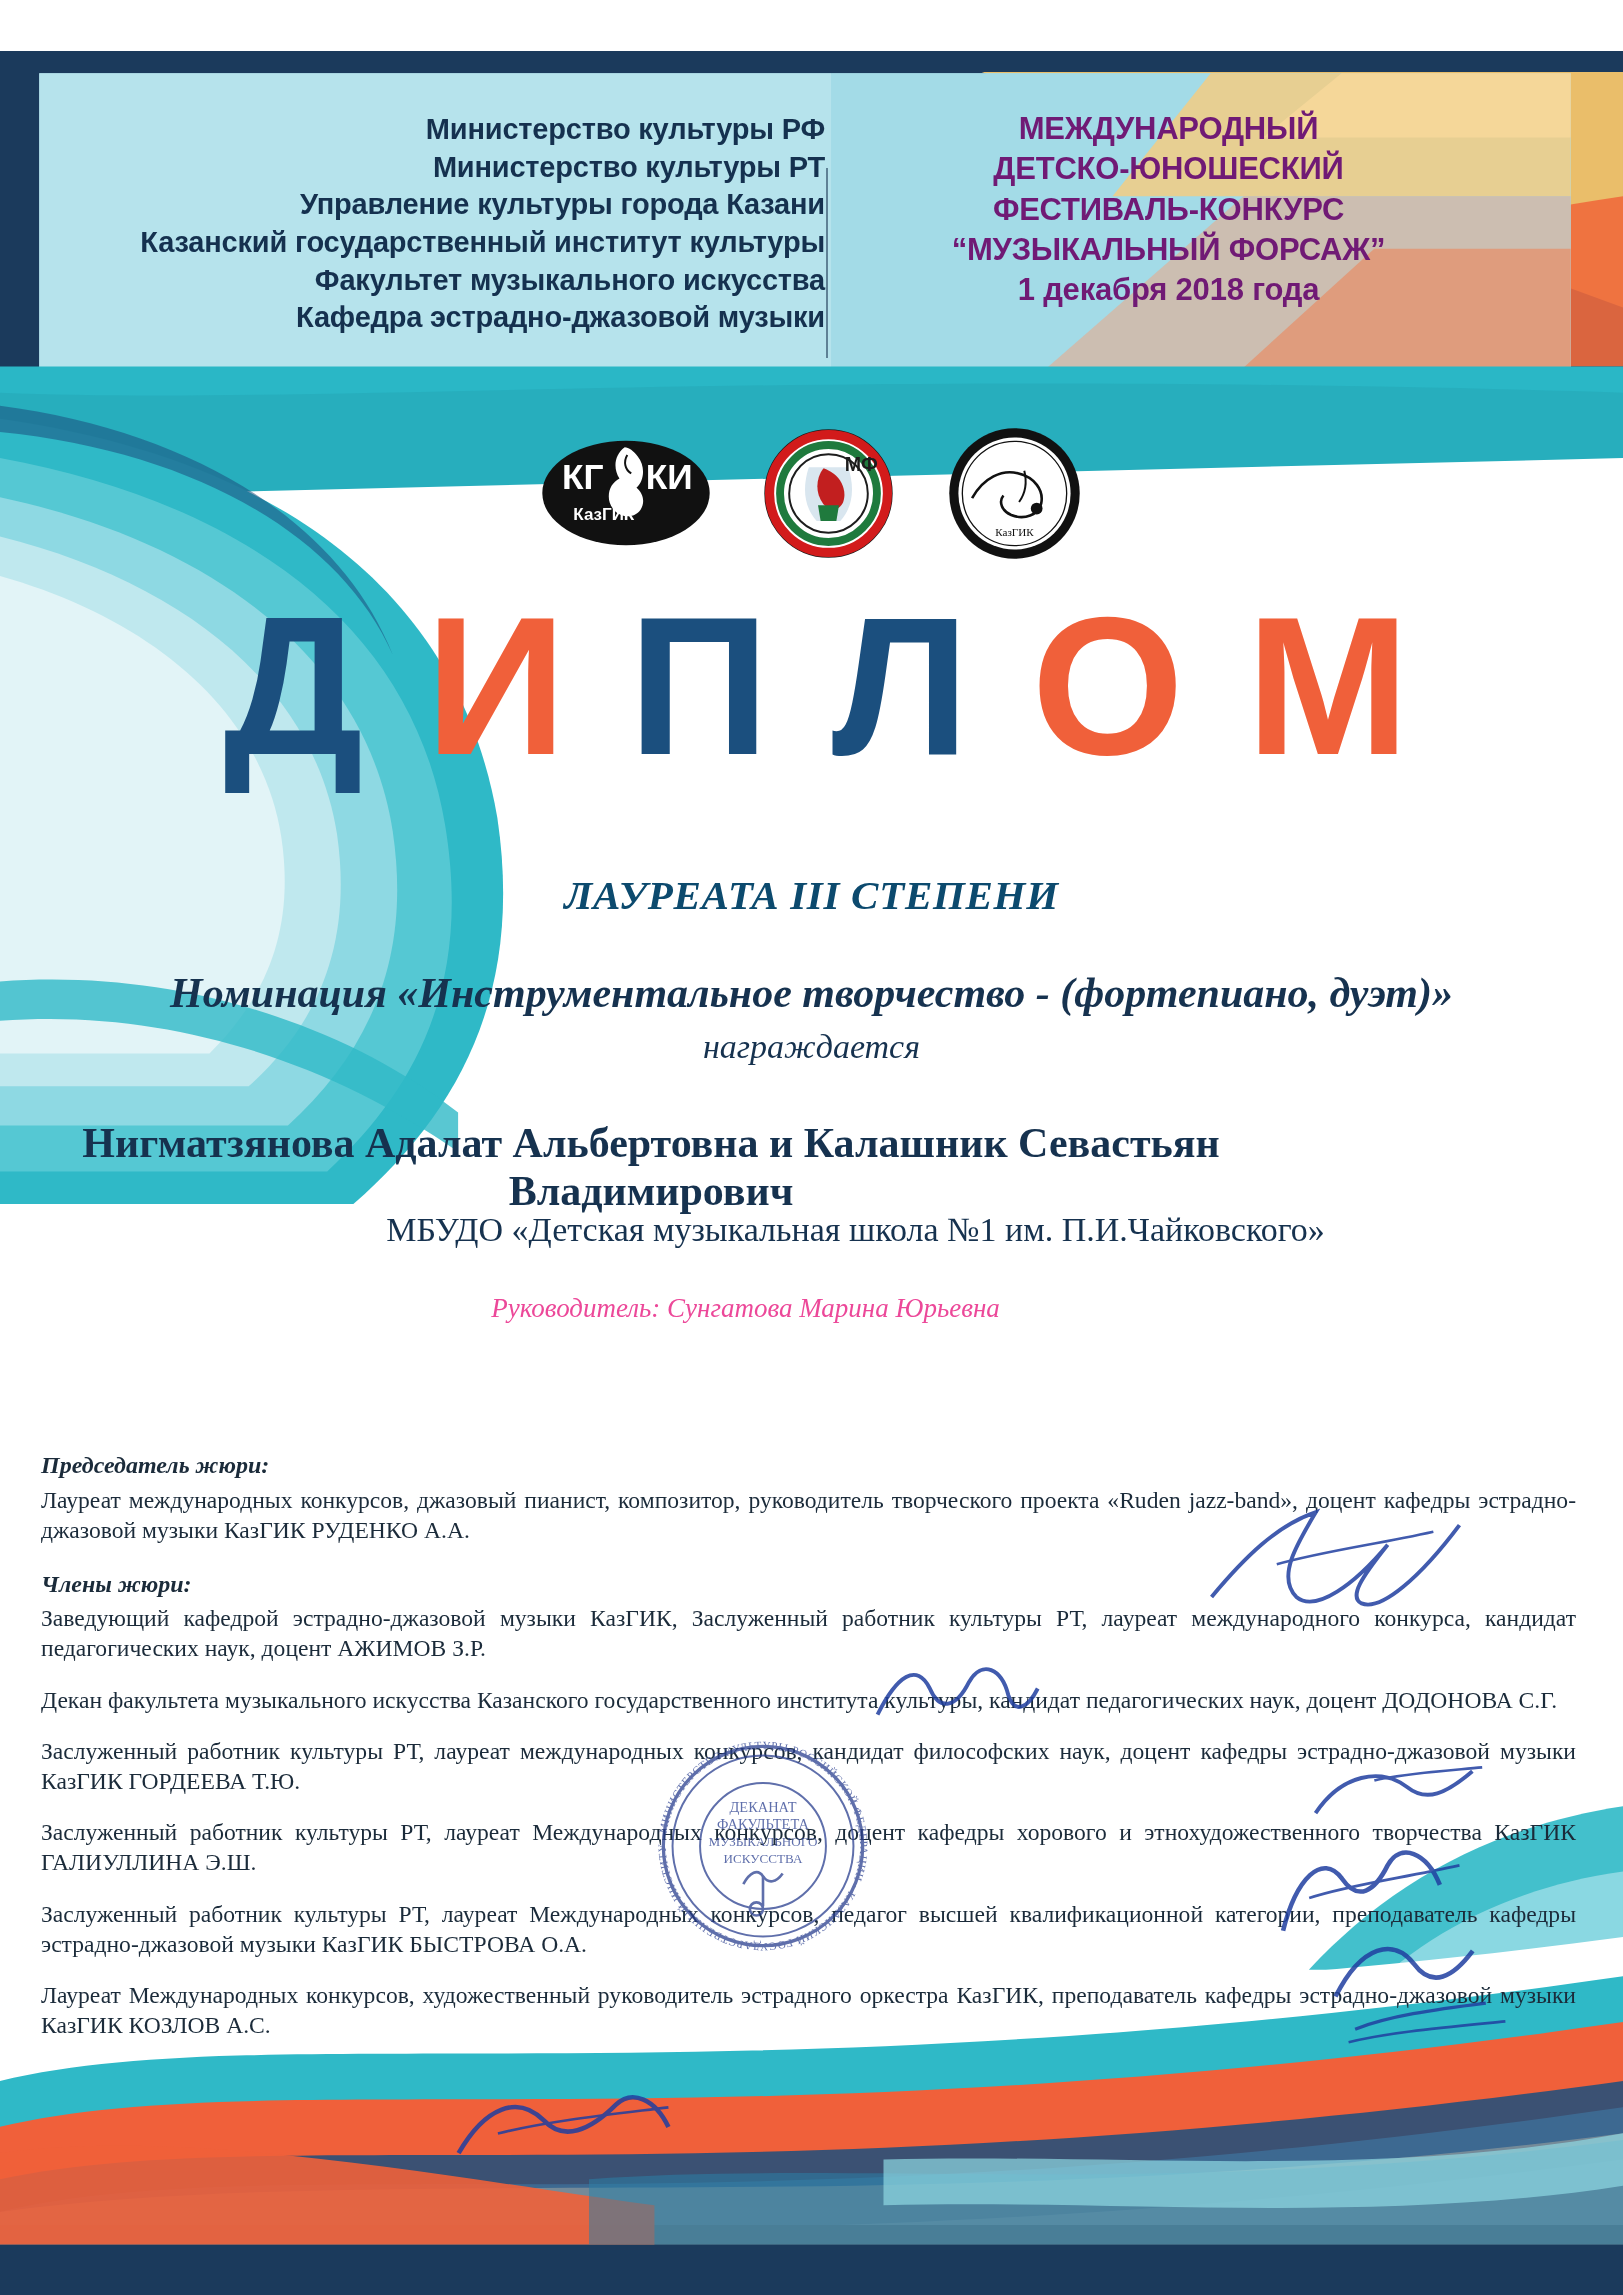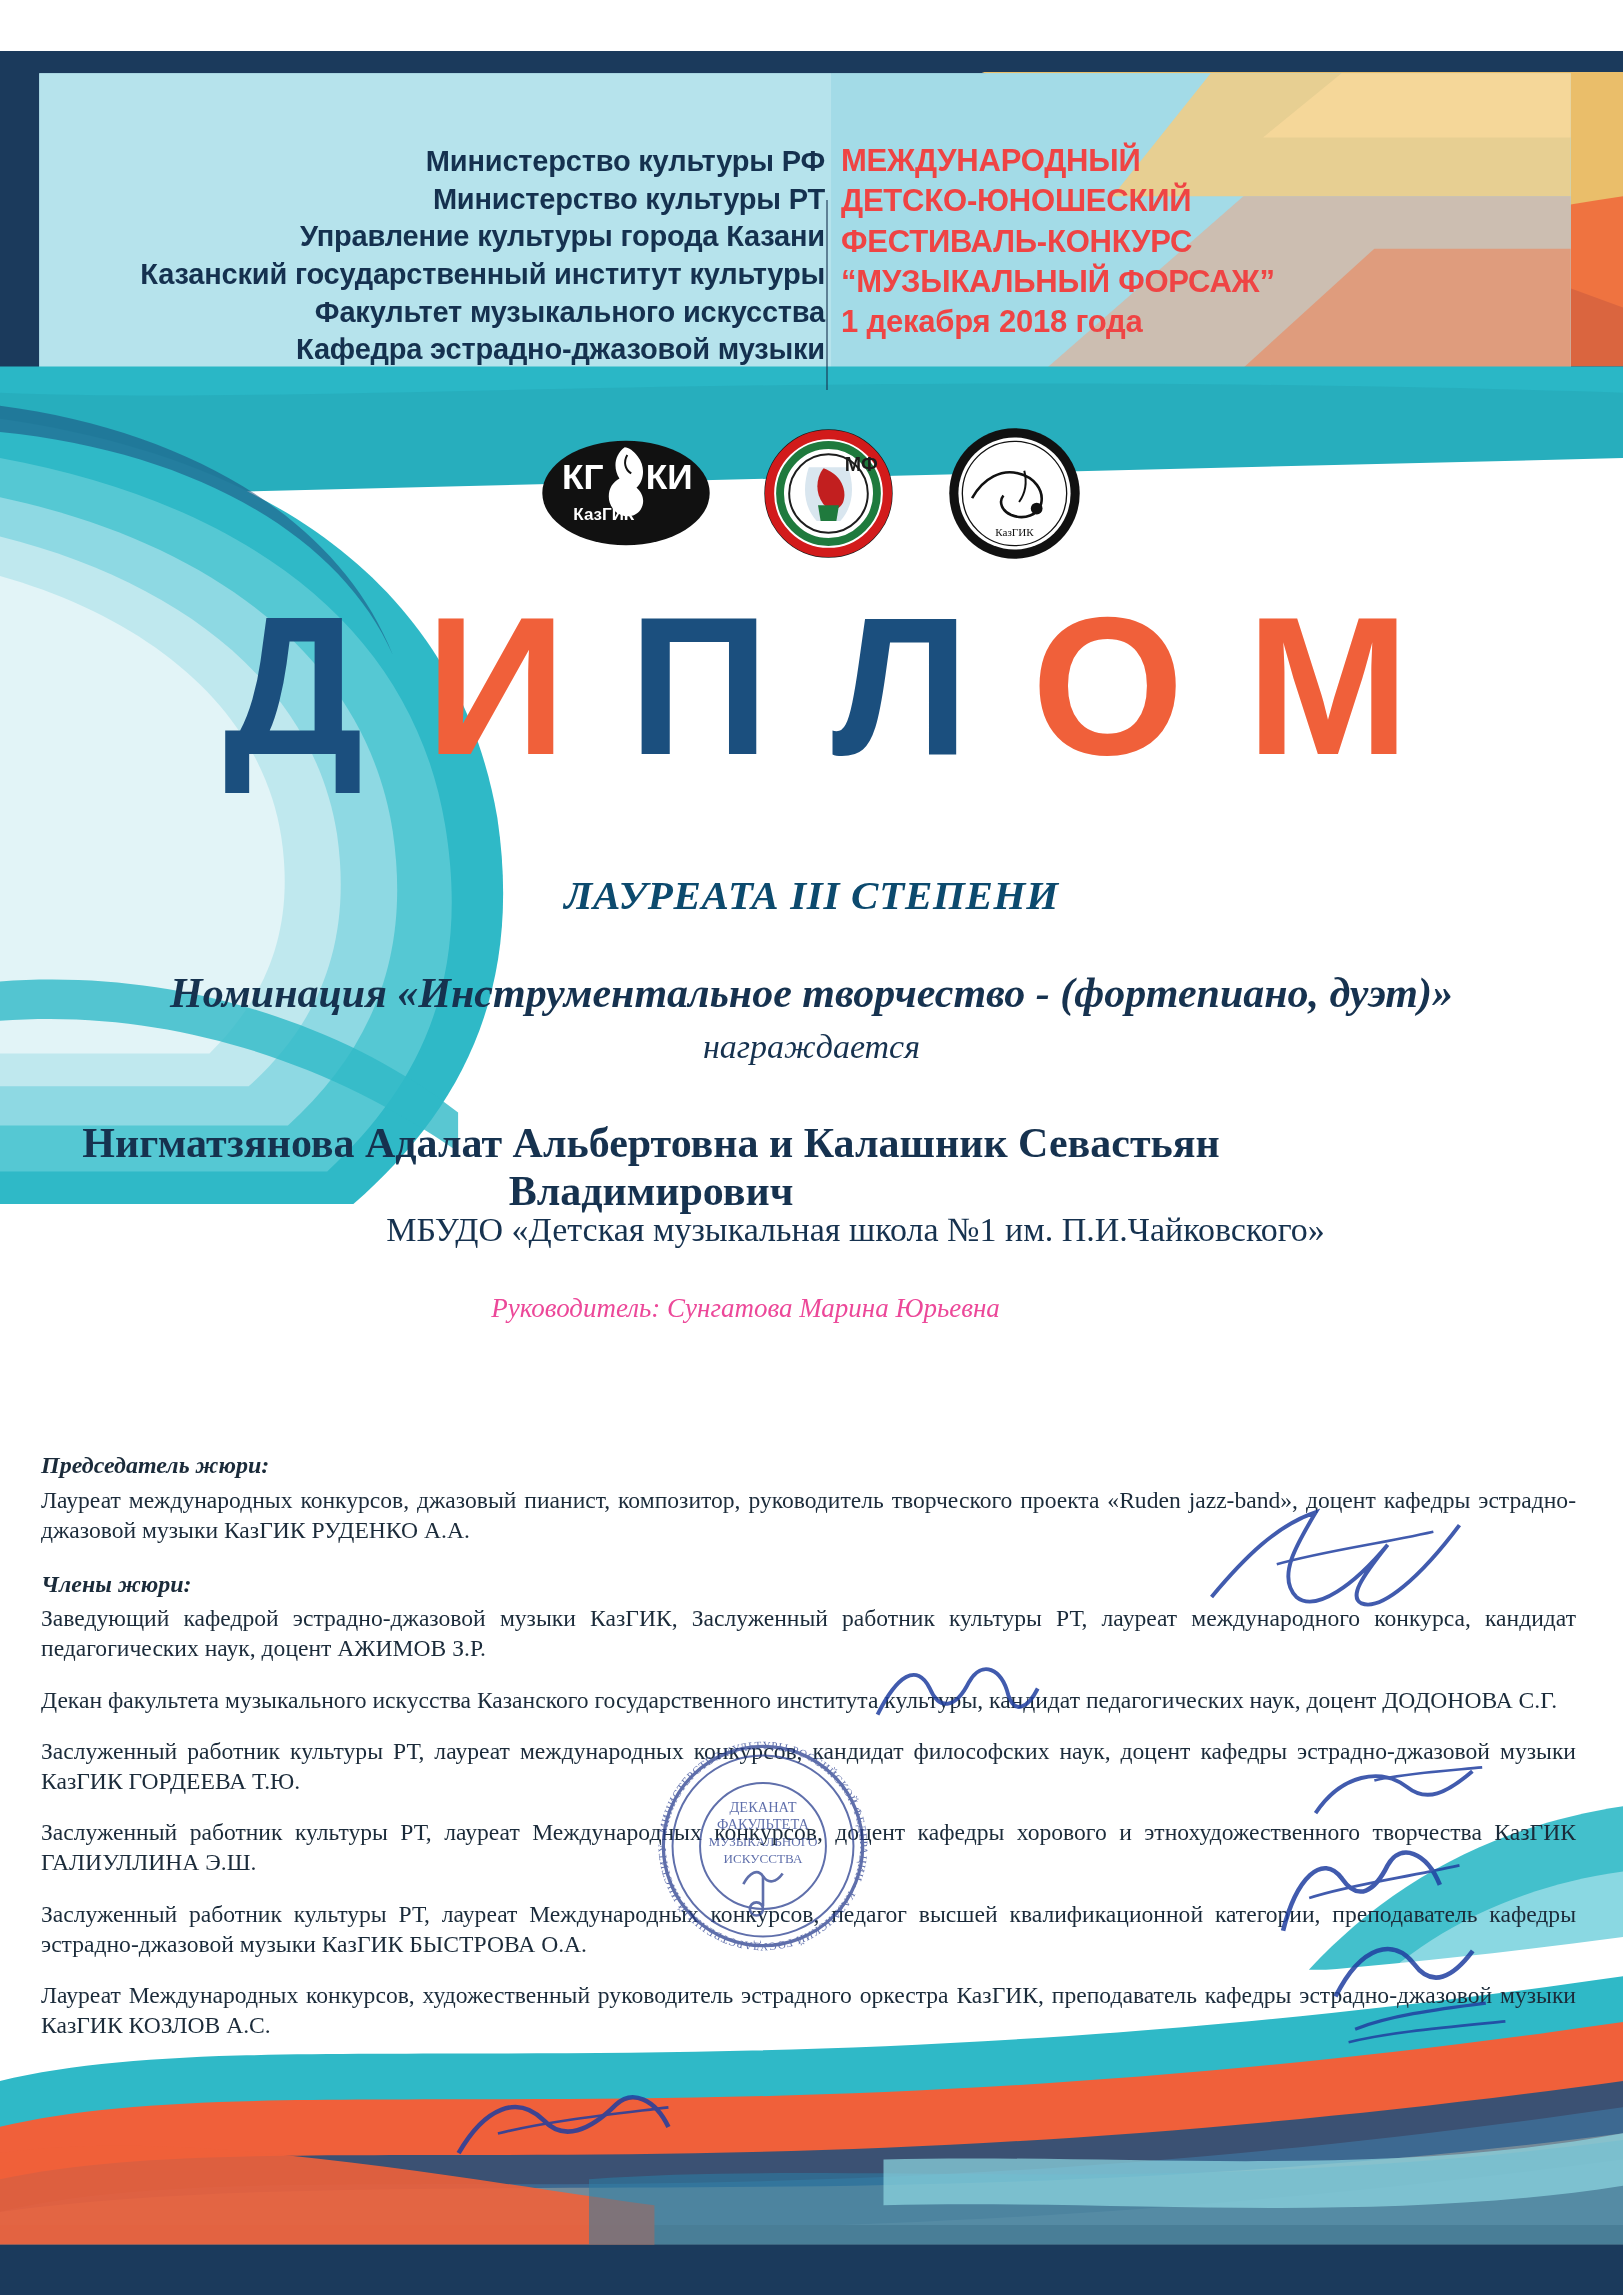--- a/index.html
+++ b/index.html
@@ -4,28 +4,28 @@
 <style>
   html,body{margin:0;padding:0;background:#ffffff;}
   body{width:1623px;height:2295px;position:relative;overflow:hidden;
        font-family:"Liberation Serif",serif;}
 
   
   .bg{position:absolute;inset:0;overflow:hidden;}
   .bg svg{position:absolute;top:0;left:0;width:1623px;height:2295px;}
 
   
-  .header-wrap{position:absolute;left:0;top:78px;width:1623px;height:321px;}
+  .header-wrap{position:absolute;left:0;top:46px;width:1623px;height:321px;}
   .hdr-left{position:absolute;left:105px;top:65px;width:720px;text-align:right;
             font-family:"Liberation Sans",sans-serif;font-weight:700;
             font-size:29px;line-height:1.30;color:#15314f;letter-spacing:-0.2px;}
   .hdr-left div{white-space:nowrap;}
-  .hdr-right{position:absolute;left:841px;top:63px;width:655px;text-align:left;
+  .hdr-right{position:absolute;left:841px;top:63px;width:655px;text-align:center;
              font-family:"Liberation Sans",sans-serif;font-weight:700;
-             font-size:31px;line-height:1.30;color:#ef4444;letter-spacing:-0.2px;}
+             font-size:31px;line-height:1.30;color:#701a75;letter-spacing:-0.2px;}
   .hdr-right div{white-space:nowrap;}
   .hdr-right .date{font-weight:700;}
 
   
   .hdr-divider{position:absolute;left:826px;top:122px;width:2px;height:190px;background:#15314f;opacity:.55;}
 
   
   .logos{position:absolute;left:0;top:412px;width:1623px;height:164px;
          display:flex;justify-content:center;align-items:center;gap:52px;}
   .logo{position:relative;}

